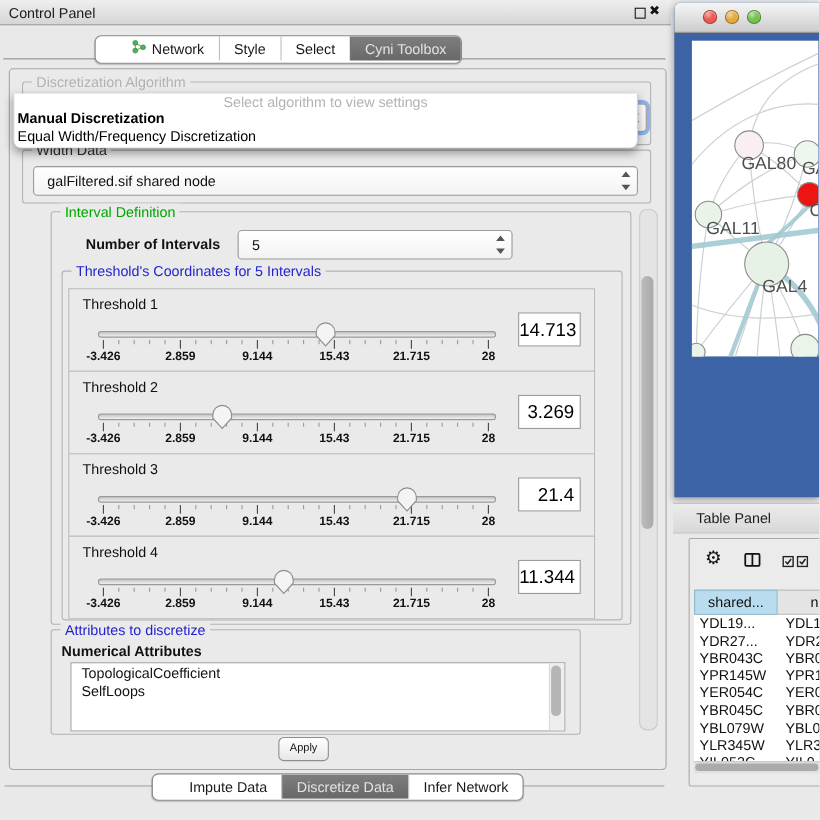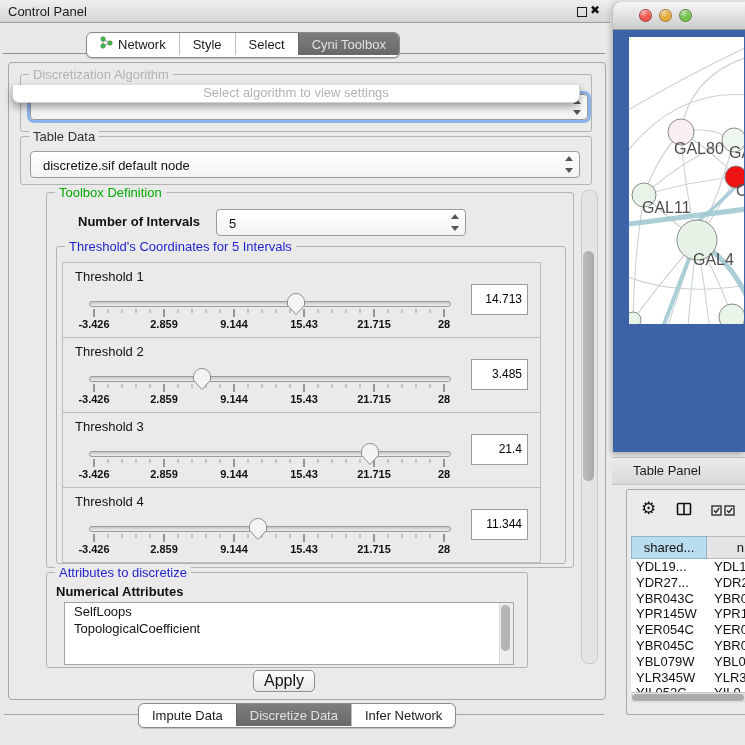--- a/index.html
+++ b/index.html
@@ -12,21 +12,21 @@
   .titlebar .title{position:absolute;left:8px;top:4px;font-size:13px;color:#1b1b1b;}
   .float-btn{left:577px;top:7px;width:8px;height:8px;border:1.5px solid #1a1a1a;background:transparent;}
   .close-btn{left:590px;top:3px;font-size:12px;font-weight:bold;color:#111;font-family:"DejaVu Sans",sans-serif;}
 
   .tabline{left:3px;top:53px;width:602px;height:1px;background:#8f8f8f;}
   .bline{left:4px;top:714px;width:600px;height:1px;background:#a5a5a5;}
 
   
   .seg{position:absolute;display:flex;border:1px solid #8a8a8a;border-radius:6px;background:#fff;overflow:hidden;box-shadow:0 1px 1px rgba(0,0,0,.18);}
   .segitem{display:flex;align-items:center;gap:5px;padding:0 13px;font-size:13px;color:#1a1a1a;border-left:1px solid #bdbdbd;height:22px;white-space:nowrap;}
-  .segitem:first-child{border-left:none;}
+  .segitem:first-child{border-left:none;margin-left:20px;}
   .segitem.sel{background:linear-gradient(#7e7e7e,#686868);color:#e2e2e2;border-left-color:#686868;}
   #top-tabs{left:86px;top:32px;height:24px;}
   #bottom-tabs{left:138px;top:703px;height:23px;}
 
   
   .main-panel{left:8px;top:62px;width:596px;height:636px;border:1px solid #a6a6a6;border-radius:4px;background:#eaeaea;}
   .group{position:absolute;border:1px solid #b3b3b3;border-radius:3px;}
   .group-title{position:absolute;top:-8px;left:8px;background:#eaeaea;padding:0 4px;font-size:13px;white-space:nowrap;}
   .t-green{color:#00a800;}.t-blue{color:#2323cd;text-align:right;}.t-gray{color:#b2b2b2;}.t-dark{color:#2e2e2e;}
   .alg-group{left:20px;top:74px;width:570px;height:56px;}
@@ -57,30 +57,30 @@
   .vscroll .vthumb{position:absolute;left:1px;top:60px;width:11px;height:230px;background:linear-gradient(90deg,#bcbcbc,#a9a9a9);border-radius:6px;}
 
   
   .th-panel{position:absolute;left:62px;width:477px;height:74px;border:1px solid #bdbdbd;background:#eaeaea;}
   .th-label{position:absolute;left:12px;top:6px;font-size:13px;font-weight:normal;color:#111;}
   .slider-zone{position:absolute;left:24px;top:28px;width:364px;height:44px;}
   .track{position:absolute;left:2px;top:10px;width:360px;height:4px;background:linear-gradient(#c6c6c6,#f0f0f0);border:1px solid #9a9a9a;border-radius:3px;}
   .ticks{position:absolute;left:0;top:18px;}
   .ticklab{position:absolute;top:27px;transform:translateX(-50%);font-size:11px;font-weight:bold;color:#111;white-space:nowrap;}
   .thumb-svg{position:absolute;top:1px;}
-  .val-box{position:absolute;left:408px;top:21px;width:57px;height:31px;background:#fff;border:1px solid #9b9b9b;font-size:12px;color:#000;text-align:right;line-height:29px;padding-right:5px;box-sizing:border-box;}
+  .val-box{position:absolute;left:408px;top:21px;width:57px;height:31px;background:#fff;border:1px solid #9b9b9b;font-size:17px;color:#000;text-align:right;line-height:29px;padding-right:5px;box-sizing:border-box;}
 
   
   .attr-label{left:56px;top:584px;font-size:13px;font-weight:bold;color:#111;}
   .listbox{left:64px;top:602px;width:448px;height:61px;background:#fff;border:1px solid #a5a5a5;overflow:hidden;}
   .listbox .item{height:17px;line-height:17px;padding-left:9px;font-size:13px;color:#111;}
   .list-scroll{position:absolute;right:0;top:0;width:13px;height:100%;background:#eeeeee;border-left:1px solid #d8d8d8;}
   .list-scroll .lthumb{position:absolute;left:1px;top:2px;width:9px;height:46px;background:#b5b5b5;border-radius:5px;}
 
-  .apply-btn{left:253px;top:670px;width:62px;height:22px;background:linear-gradient(#ffffff,#e7e7e7);border:1px solid #8f8f8f;border-radius:5px;font-size:16px;color:#111;text-align:center;line-height:20px;box-sizing:border-box;}
+  .apply-btn{left:253px;top:670px;width:46px;height:22px;background:linear-gradient(#ffffff,#e7e7e7);border:1px solid #8f8f8f;border-radius:5px;font-size:10px;color:#111;text-align:center;line-height:20px;box-sizing:border-box;}
 
   
   .net-window{left:613px;top:2px;width:132px;height:450px;border-radius:7px 0 0 0;background:#3c63a5;box-shadow:-1px 2px 6px rgba(0,0,0,.3);}
   .net-titlebar{position:absolute;left:0;top:0;width:100%;height:27px;border-radius:7px 0 0 0;background:linear-gradient(#f7f7f7,#cccccc);border-bottom:1px solid #969696;}
   .light{position:absolute;top:7px;width:13px;height:13px;border-radius:50%;box-sizing:border-box;border:1px solid rgba(0,0,0,.3);box-shadow:inset 0 1px 1px rgba(255,255,255,.6);}
   .net-canvas{position:absolute;left:16px;top:35px;width:115px;height:287px;background:#fff;overflow:hidden;}
   .net-canvas svg text{font-family:"Liberation Sans",sans-serif;font-size:16px;fill:#4e4e4e;}
 
   
   .tp-bar{left:612px;top:457px;width:133px;height:26px;background:linear-gradient(#ececec,#d8d8d8);border-top:1px solid #bdbdbd;border-bottom:1px solid #c2c2c2;}
@@ -139,37 +139,41 @@
   <div class="group alg-group">
     <span class="group-title t-gray">Discretization Algorithm</span>
   </div>
   <div class="combo alg-combo">
     <span class="arr up"></span>
     <span class="arr dn"></span>
   </div>
 
   <div class="abs popup">
     <div class="ph">Select algorithm to view settings</div>
+    <div id="popup-options">
+        <div class="opt b">Manual Discretization</div>
+        <div class="opt">Equal Width/Frequency Discretization</div>
+      </div>
   </div>
 
   <div class="group td-group">
-    <span class="group-title t-dark">Table Data</span>
+    <span class="group-title t-dark">Width Data</span>
   </div>
   <div class="combo td-combo">
-    <span class="val">discretize.sif default node</span>
+    <span class="val">galFiltered.sif shared node</span>
     <span class="arr up"></span>
     <span class="arr dn"></span>
   </div>
 
   <div class="abs vscroll">
     <div class="vthumb"></div>
   </div>
 
   <div class="group id-group">
-    <span class="group-title t-green">Toolbox Definition</span>
+    <span class="group-title t-green">Interval Definition</span>
   </div>
   <span class="abs noi-label">Number of Intervals</span>
   <div class="combo noi-combo">
     <span class="val">5</span>
     <span class="arr up"></span>
     <span class="arr dn"></span>
   </div>
   <div class="group th-group">
     <span class="group-title t-blue">Threshold's Coordinates for 5 Intervals</span>
   </div>
@@ -253,21 +257,21 @@
           <span class="ticklab" style="left: 7px;">-3.426</span>
           <span class="ticklab" style="left: 76.9978px;">2.859</span>
           <span class="ticklab" style="left: 146.996px;">9.144</span>
           <span class="ticklab" style="left: 217.004px;">15.43</span>
           <span class="ticklab" style="left: 287.002px;">21.715</span>
           <span class="ticklab" style="left: 357px;">28</span>
           <svg class="thumb-svg" width="20" height="24" style="left: 105.499px;">
             <path d="M10 1.5 C14.7 1.5 18.5 5.3 18.5 10 L18.5 13.2 L10 22.5 L1.5 13.2 L1.5 10 C1.5 5.3 5.3 1.5 10 1.5 Z" fill="#f4f4f4" stroke="#8d8d8d" stroke-width="1"></path>
           </svg>
         </div>
-        <div class="val-box">3.485</div>
+        <div class="val-box">3.269</div>
       </div>
       <div class="th-panel" style="top: 412px;">
         <div class="th-label">Threshold 3</div>
         <div class="slider-zone">
           <div class="track"></div>
           <svg class="ticks" width="364" height="10">
             <line x1="7" y1="0" x2="7" y2="8" stroke="#444" stroke-width="1"></line>
             <line x1="21" y1="0" x2="21" y2="4" stroke="#999" stroke-width="1"></line>
             <line x1="35" y1="0" x2="35" y2="4" stroke="#999" stroke-width="1"></line>
             <line x1="49" y1="0" x2="49" y2="4" stroke="#999" stroke-width="1"></line>
@@ -351,22 +355,22 @@
         <div class="val-box">11.344</div>
       </div>
     </div>
 
   <div class="group attr-group">
     <span class="group-title t-blue">Attributes to discretize</span>
   </div>
   <span class="abs attr-label">Numerical Attributes</span>
   <div class="abs listbox">
     <div id="attr-items">
+        <div class="item">TopologicalCoefficient</div>
         <div class="item">SelfLoops</div>
-        <div class="item">TopologicalCoefficient</div>
       </div>
     <div class="list-scroll">
       <div class="lthumb"></div>
     </div>
   </div>
 
   <div class="abs apply-btn">Apply</div>
 
   <div class="abs bline"></div>
   <nav class="seg" id="bottom-tabs">

